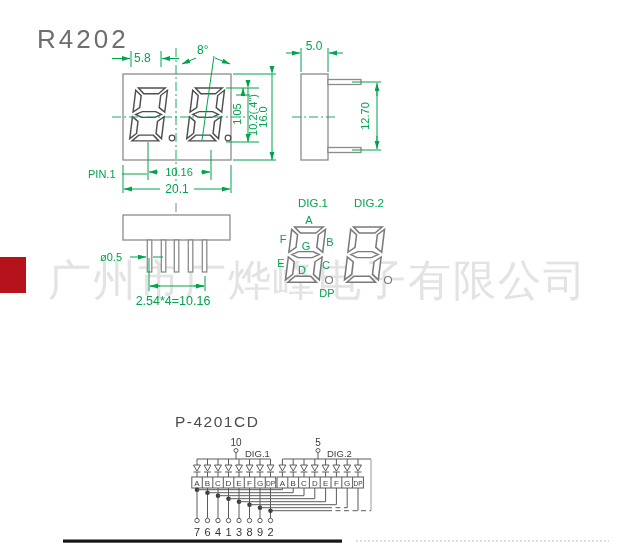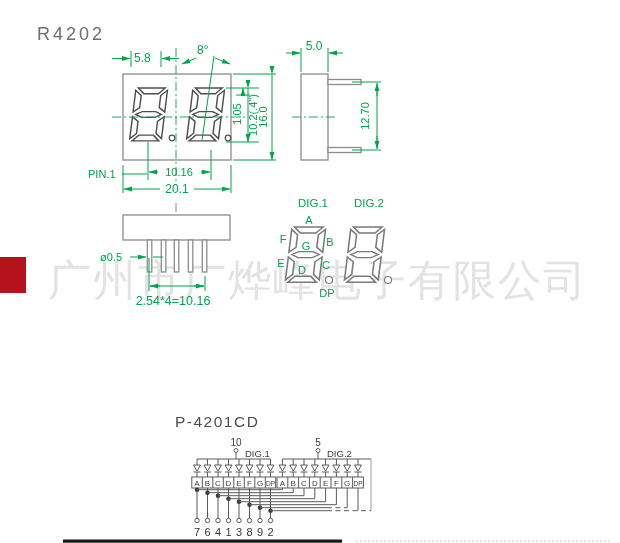--- a/index.html
+++ b/index.html
@@ -1,21 +1,21 @@
 <!DOCTYPE html>
 <html><head>
 <meta charset="utf-8">
 <style>
   html,body{margin:0;padding:0;background:#ffffff;}
   #stage{position:relative;width:620px;height:543px;overflow:hidden;background:#fff;
          font-family:"Liberation Sans",sans-serif;}
   #watermark{position:absolute;left:48px;top:252px;font-size:43px;letter-spacing:2px;
              color:#e3e3e3;white-space:nowrap;z-index:1;font-family:"Liberation Sans",sans-serif;}
   #red-block{position:absolute;left:0;top:257px;width:26px;height:36px;background:#b5121b;z-index:3;}
-  #title{position:absolute;left:37px;top:24px;font-size:18px;letter-spacing:3px;color:#6e6e6e;z-index:2;}
+  #title{position:absolute;left:37px;top:24px;font-size:26px;letter-spacing:3px;color:#6e6e6e;z-index:2;}
   svg{position:absolute;left:0;top:0;z-index:2;}
   text{font-family:"Liberation Sans",sans-serif;}
   .dim{fill:#00a44c;font-size:12px;}
   .dim11{fill:#00a44c;font-size:11px;}
   .gline{stroke:#00a44c;stroke-width:1;fill:none;}
   .cline{stroke:#00a44c;stroke-width:0.9;fill:none;stroke-dasharray:9 3 2 3;}
   .body{stroke:#8c8c8c;stroke-width:1.3;fill:#ffffff;}
   .seg{stroke:currentColor;stroke-width:1.2;fill:#ffffff;}
   .sch{stroke:#5a5a5a;stroke-width:1;fill:none;}
   .schtxt{fill:#3c3c3c;font-size:8px;}

